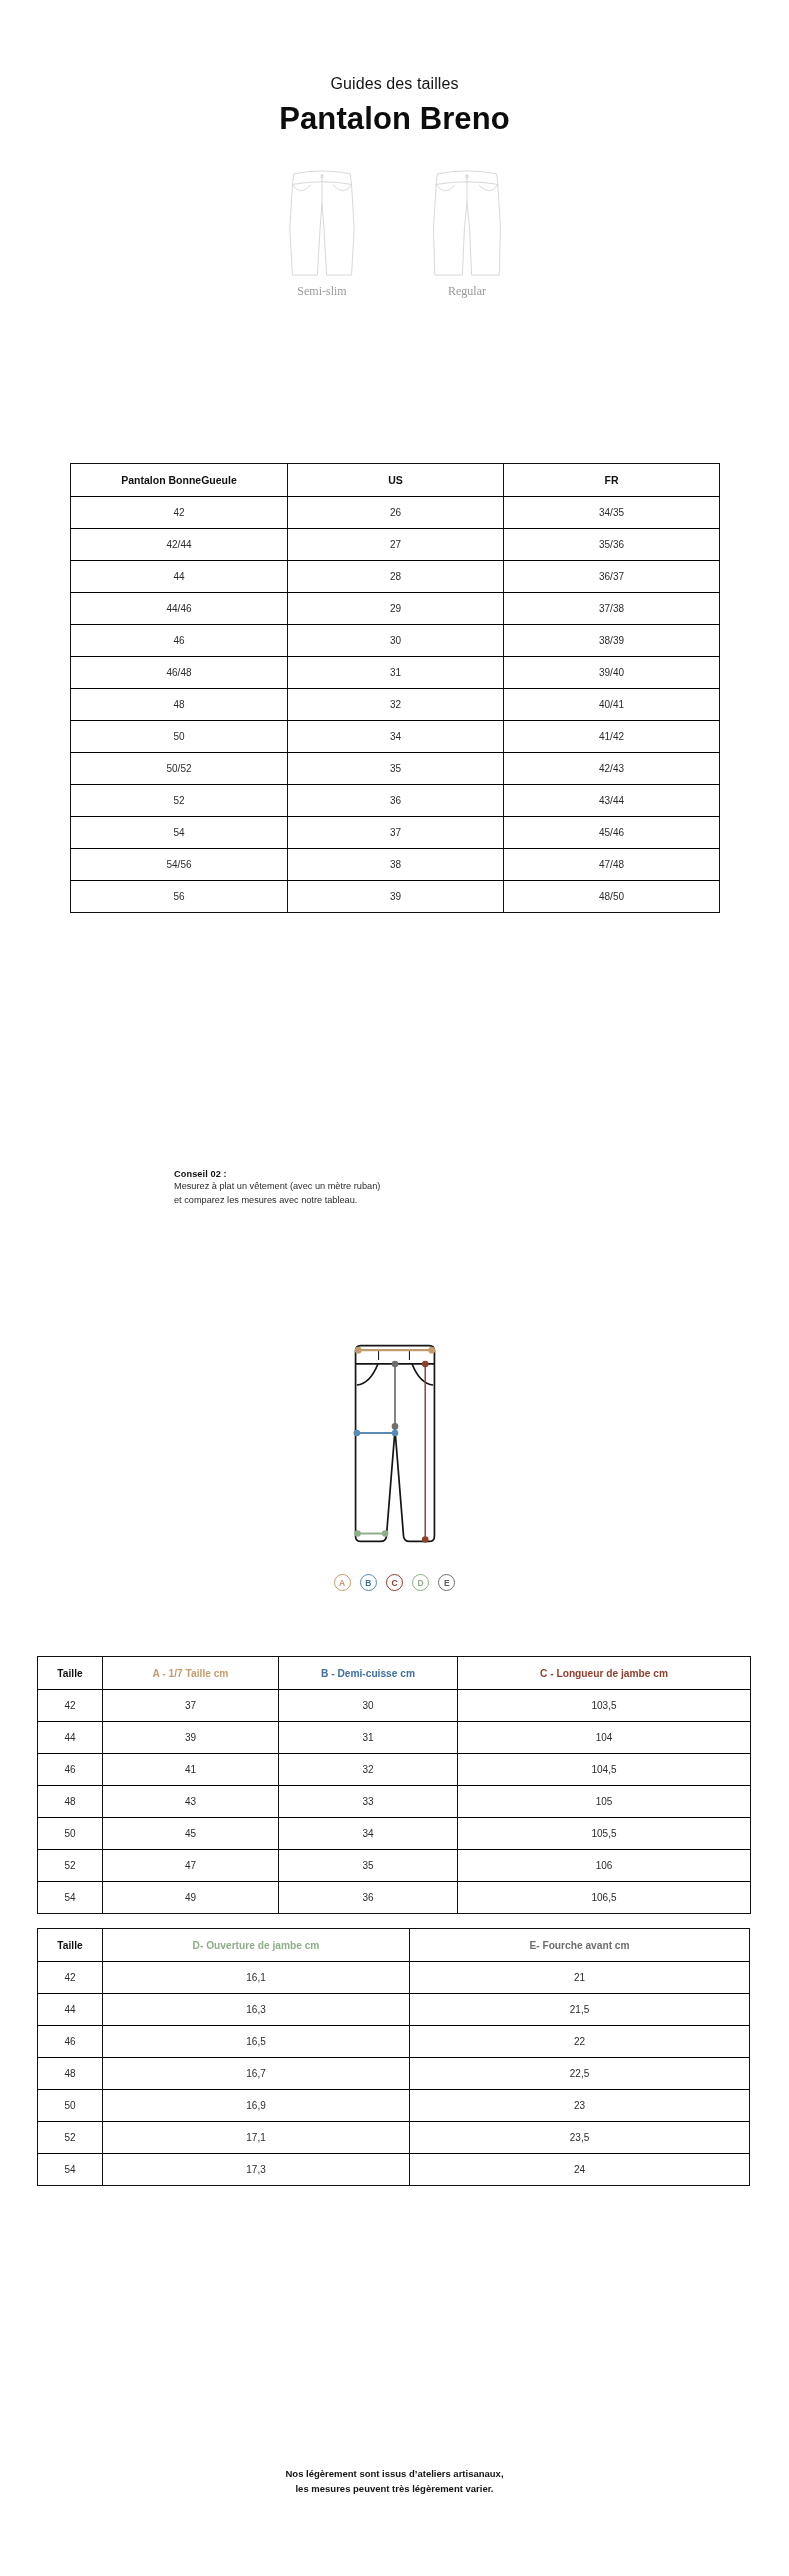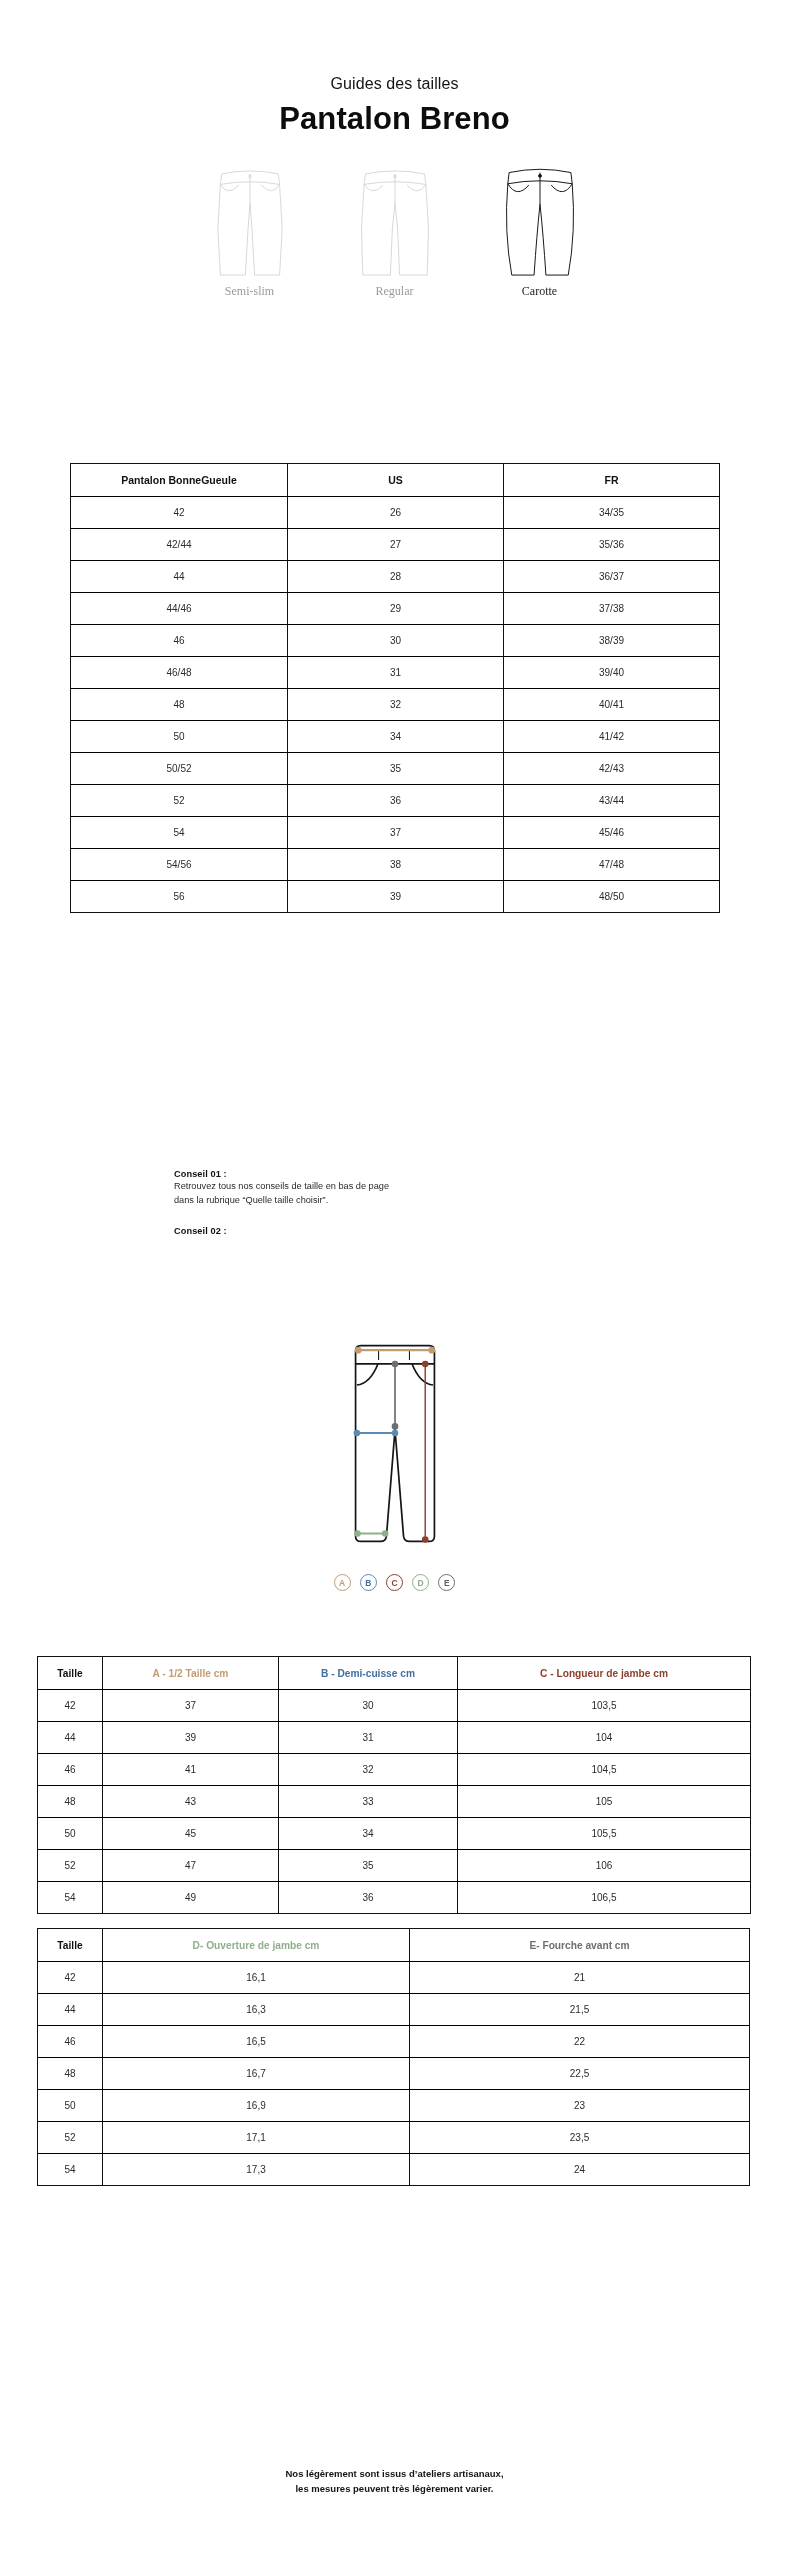--- a/index.html
+++ b/index.html
@@ -205,33 +205,20 @@
           <path d="M12 28 L8 96 L10 166 L52 166 L55 96 L59 56 L63 96 L66 166 L108 166 L110 96 L106 28"></path>
           <path d="M12 28 Q24 47 41 29"></path>
           <path d="M106 28 Q94 47 77 29"></path>
           <path d="M59 12 L59 56"></path>
           <circle cx="59" cy="16" r="2"></circle>
         </g>
       </svg>
       <div class="fit-label">Regular</div>
     </div>
 
-    <div class="fit is-active">
-      <svg width="78" height="113" viewBox="0 0 118 172">
-        <g fill="none" stroke="#151515" stroke-width="1.5">
-          <path d="M12 10 Q59 0 106 10 L108 27 Q59 18 10 27 Z"></path>
-          <path d="M10 27 Q4 100 16 166 L50 166 Q54 105 59 58 Q64 105 68 166 L102 166 Q114 100 108 27"></path>
-          <path d="M10 27 Q24 50 42 29"></path>
-          <path d="M108 27 Q94 50 76 29"></path>
-          <path d="M59 10 L59 58"></path>
-          <circle cx="59" cy="15" r="2.2" fill="#151515"></circle>
-        </g>
-      </svg>
-      <div class="fit-label">Carotte</div>
-    </div>
 
   </div>
 
   <div class="t1-wrap">
     <table class="sz t1">
       <colgroup>
           <col class="c1">
           <col class="c2">
           <col class="c3">
         </colgroup>
@@ -307,28 +294,25 @@
             <td>56</td>
             <td>39</td>
             <td>48/50</td>
           </tr>
       </tbody>
     </table>
   </div>
 
   <div class="conseils">
     <div class="conseil-block">
-      <div class="conseil-head">Conseil 01 :</div>
+      <div class="conseil-head">Conseil 02 :</div>
       <div class="conseil-body">
-        <div>Retrouvez tous nos conseils de taille en bas de page</div>
-        <div>dans la rubrique “Quelle taille choisir”.</div>
+        <div>Mesurez à plat un vêtement (avec un mètre ruban)</div>
+        <div>et comparez les mesures avec notre tableau.</div>
       </div>
-    </div>
-    <div class="conseil-block">
-      <div class="conseil-head">Conseil 02 :</div>
     </div>
   </div>
 
   <div class="diagram">
     <svg width="132" height="230" viewBox="0 0 200 350">
 
       <g fill="none" stroke="#151515" stroke-width="2.6" stroke-linejoin="round">
         <path d="M40 18 Q40 10 48 10 L152 10 Q160 10 160 18 L160 300 Q160 308 152 308 L122 308 Q114 308 113 300 L100 138 L87 300 Q86 308 78 308 L48 308 Q40 308 40 300 Z"></path>
         <path d="M40 38 L160 38"></path>
         <path d="M42 70 Q62 68 74 38"></path>
@@ -384,21 +368,21 @@
     <table class="sz t2">
       <colgroup>
           <col class="c1">
           <col class="c2">
           <col class="c3">
           <col class="c4">
         </colgroup>
       <thead>
         <tr>
           <th class="hTaille">Taille</th>
-          <th class="hA">A - 1/2 Taille cm</th>
+          <th class="hA">A - 1/7 Taille cm</th>
           <th class="hB">B - Demi-cuisse cm</th>
           <th class="hC">C - Longueur de jambe  cm</th>
         </tr>
       </thead>
       <tbody>
         <tr>
             <td>42</td>
             <td>37</td>
             <td>30</td>
             <td>103,5</td>

